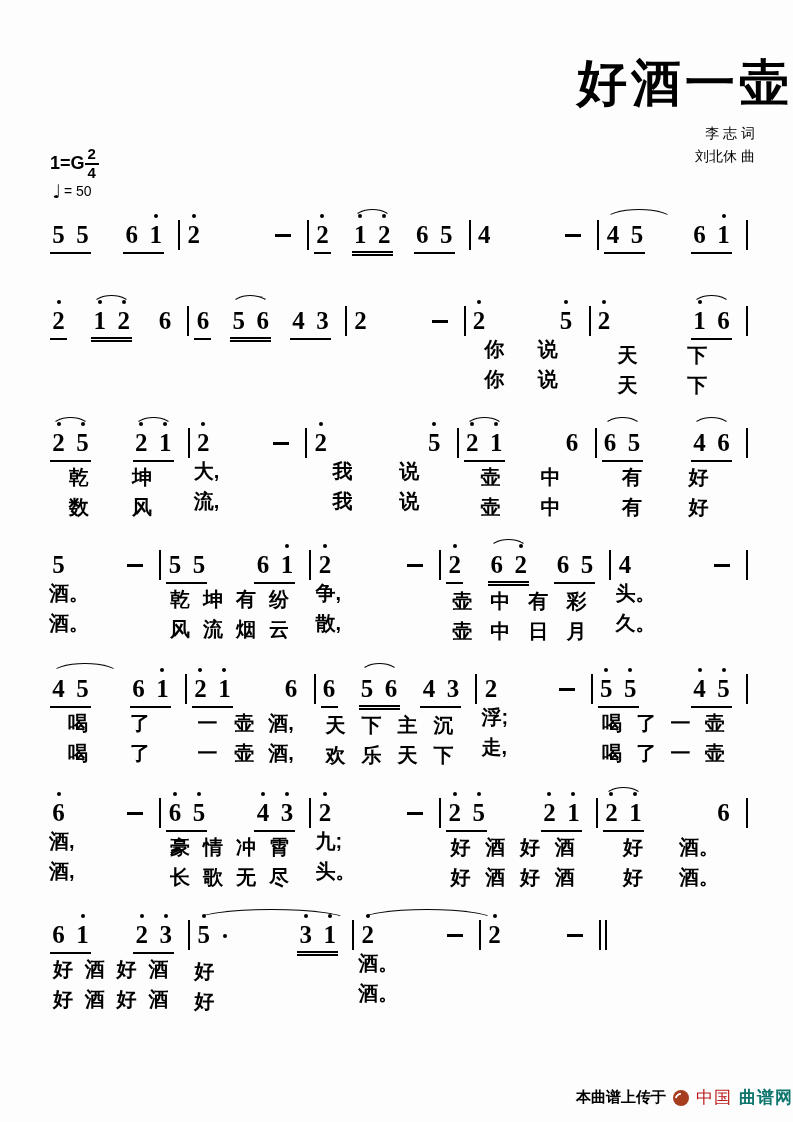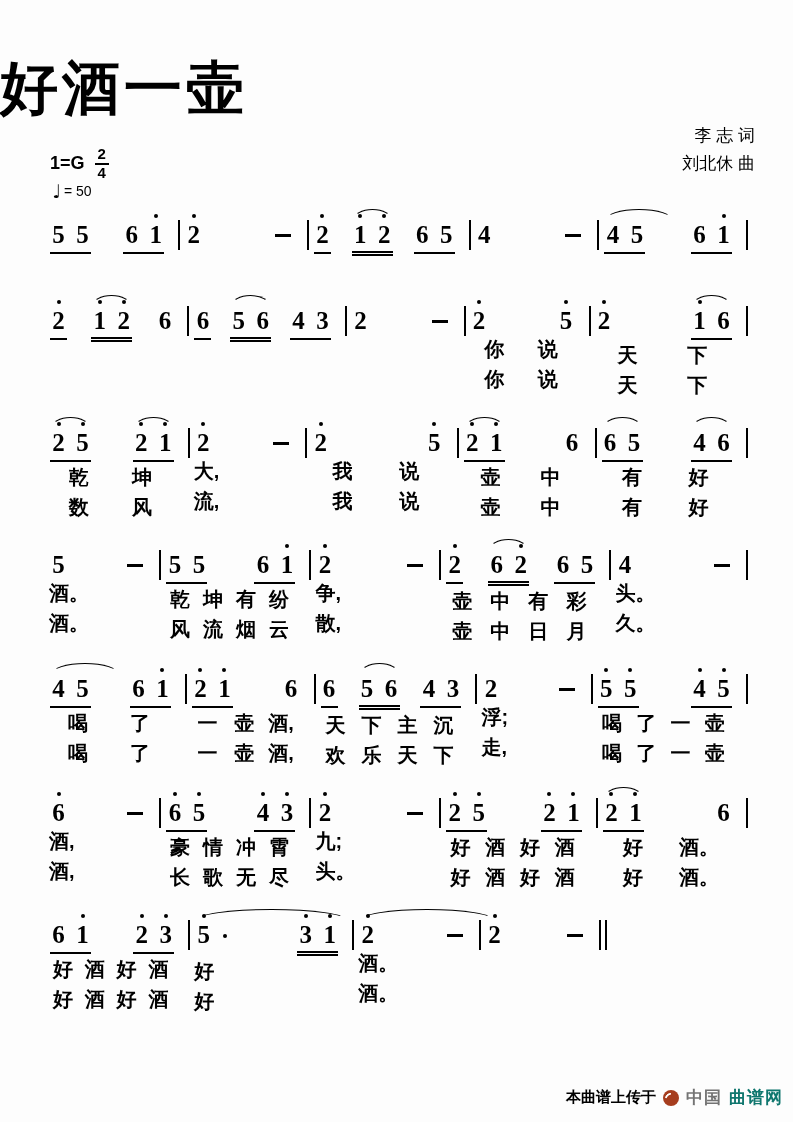--- a/index.html
+++ b/index.html
@@ -1,22 +1,22 @@
 <!DOCTYPE html>
 <html><head>
 <meta charset="utf-8">
 <style>
   html,body{margin:0;padding:0;}
   body{width:793px;height:1122px;background:#fdfdfd;position:relative;overflow:hidden;
        font-family:"Liberation Sans",sans-serif;color:#000;}
-  .title{position:absolute;top:50px;left:0;width:793px;text-align:left;
-         font-size:58px;font-weight:900;letter-spacing:4px;}
+  .title{position:absolute;top:50px;left:0;width:793px;text-align:right;
+         font-size:50px;font-weight:900;letter-spacing:4px;}
   .credits{position:absolute;top:122px;right:38px;text-align:right;
-           font-size:17px;line-height:1.65;font-weight:500;}
-  .keyblock{position:absolute;top:146px;left:50px;display:flex;align-items:center;gap:10px;
+           font-size:14px;line-height:1.65;font-weight:500;}
+  .keyblock{position:absolute;top:146px;left:50px;display:flex;align-items:center;
             font-weight:bold;font-size:18px;}
   .meter{display:inline-flex;flex-direction:column;align-items:center;font-size:15px;line-height:1.1;}
   .meter .num{border-bottom:2px solid #000;padding:0 3px;}
   .meter .den{padding:0 3px;}
   .tempoblock{position:absolute;top:180px;left:52px;font-size:14px;display:flex;align-items:center;gap:3px;}
   .tempoblock .glyph{font-family:"DejaVu Sans",sans-serif;font-size:19px;}
 
   #score-systems{position:absolute;top:200px;left:45px;width:703px;}
   .system{margin-bottom:8px;}
   .system:nth-child(1){margin-bottom:30px;}
@@ -39,27 +39,27 @@
          width:4px;height:4px;border-radius:50%;background:#000;}
   .augdot{width:4px;height:4px;border-radius:50%;background:#000;align-self:center;margin:2px 0 0 2px;}
   .dash-line{width:16px;height:2.5px;background:#000;margin-top:12px;}
   .bar{width:2px;background:#000;height:30px;margin-top:20px;flex:0 0 auto;}
   .bar.final{width:8px;background:transparent;border-left:2px solid #000;border-right:2.5px solid #000;box-sizing:border-box;}
   .lyr{display:flex;font-size:20px;font-weight:700;line-height:30px;padding:0 14px 0 2px;}
   .lyr:first-of-type{margin-top:6px;}
   .lyr span{flex:1;text-align:center;white-space:nowrap;}
   .lyr.solo span{text-align:left;padding-left:2px;}
 
-  .watermark{position:absolute;top:1086px;right:10px;display:flex;align-items:center;gap:7px;justify-content:flex-end;}
+  .watermark{position:absolute;top:1086px;right:0;display:flex;align-items:center;gap:7px;justify-content:flex-end;}
   .wm-text{font-size:15px;font-weight:600;}
   .wm-logo{width:16px;height:16px;border-radius:50%;background:#a63d1e;position:relative;display:inline-block;}
   .wm-logo::after{content:"";position:absolute;width:7px;height:7px;border-radius:50%;
       border:2px solid #fff;border-color:#fff transparent transparent transparent;
       top:3px;left:2px;transform:rotate(-40deg);}
-  .wm-site1{font-size:17px;font-weight:700;color:#737373;letter-spacing:1px;}
+  .wm-site1{font-size:17px;font-weight:400;color:#b91c1c;letter-spacing:1px;}
   .wm-site2{font-size:17px;font-weight:800;color:#0f766e;letter-spacing:1px;}
 </style>
 </head>
 <body>
 
 <div class="title">好酒一壶</div>
 
 <div class="credits">
   <div>李  志 词</div>
   <div>刘北休 曲</div>

